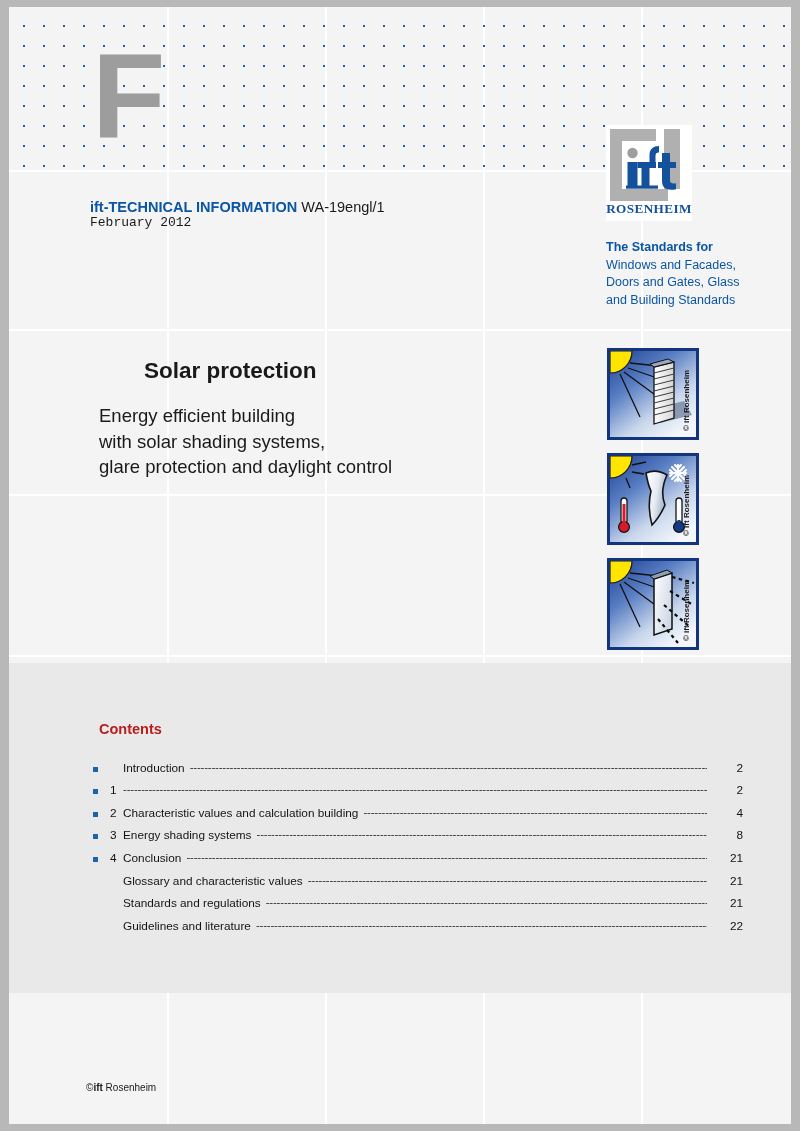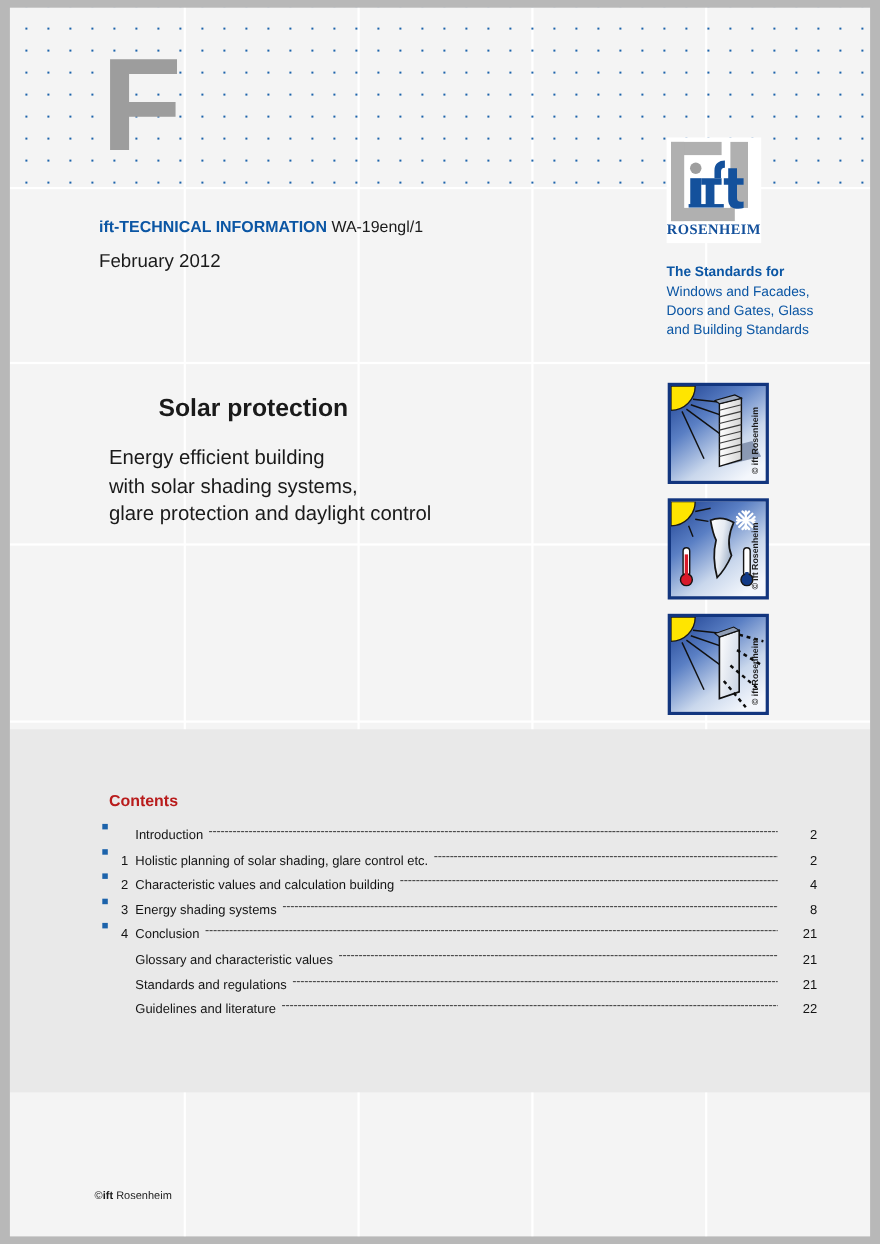--- a/index.html
+++ b/index.html
@@ -84,23 +84,24 @@
   }
   #docline .tech {
     color: #0b56a4;
     font-weight: bold;
   }
   #docline .code {
     color: #1a1a1a;
     font-weight: normal;
   }
   #docdate {
-    font-size: 17px;
+    font-size: 13px;
     color: #1a1a1a;
-    margin-top: 13px;
+    margin-top: 0;
+    font-family: Liberation Mono, monospace;
   }
 
   
   #logo {
     position: absolute;
     left: 597px;
     top: 118px;
     width: 86px;
     height: 96px;
     background: #ffffff;
@@ -167,21 +168,21 @@
     color: #b91c1c;
   }
   #toc {
     position: absolute;
     left: 84px;
     top: 745px;
     width: 650px;
   }
   .toc-row {
     display: flex;
-    align-items: flex-start;
+    align-items: flex-end;
     height: 22.6px;
     font-size: 11.8px;
     color: #141414;
   }
   .toc-bullet {
     width: 11px;
     flex: 0 0 11px;
     font-size: 0;
     position: relative;
     top: -3px;
@@ -436,21 +437,20 @@
       <div class="toc-row">
         <span class="toc-bullet"><i></i></span>
         <span class="toc-num"></span>
         <span class="toc-label">Introduction</span>
         <span class="toc-dots">-------------------------------------------------------------------------------------------------------------------------------------------------------------------------</span>
         <span class="toc-page">2</span>
       </div>
       <div class="toc-row">
         <span class="toc-bullet"><i></i></span>
         <span class="toc-num">1</span>
-        <span class="toc-label">Holistic planning of solar shading, glare control etc.</span>
         <span class="toc-dots">-------------------------------------------------------------------------------------------------------------------------------------------------------------------------</span>
         <span class="toc-page">2</span>
       </div>
       <div class="toc-row">
         <span class="toc-bullet"><i></i></span>
         <span class="toc-num">2</span>
         <span class="toc-label">Characteristic values and calculation building</span>
         <span class="toc-dots">-------------------------------------------------------------------------------------------------------------------------------------------------------------------------</span>
         <span class="toc-page">4</span>
       </div>

